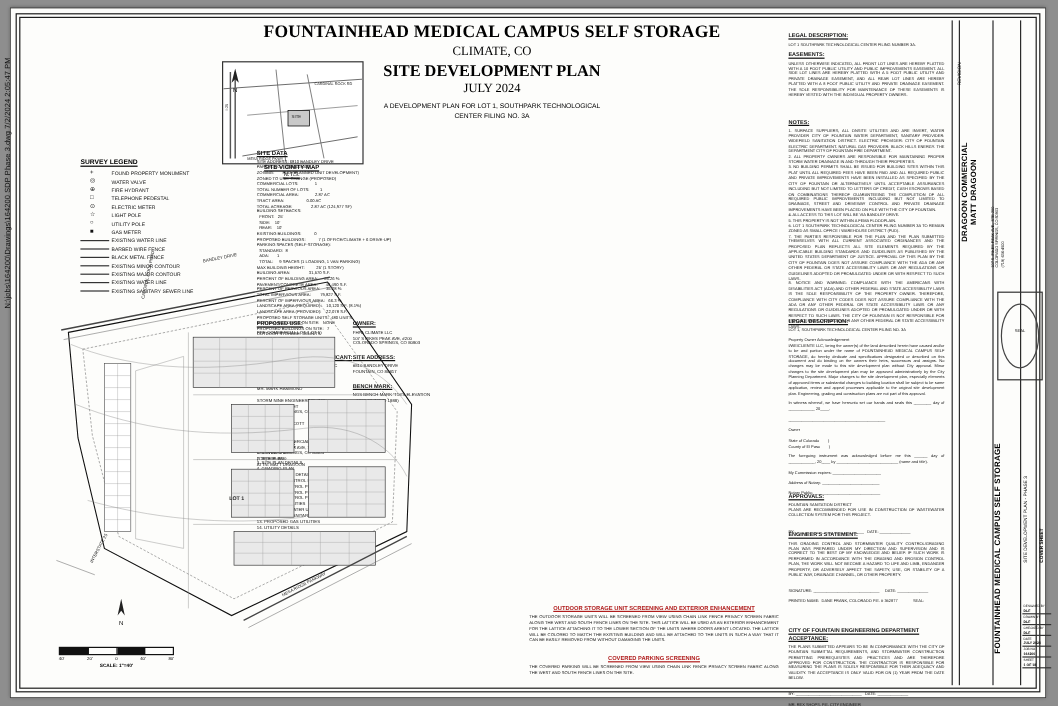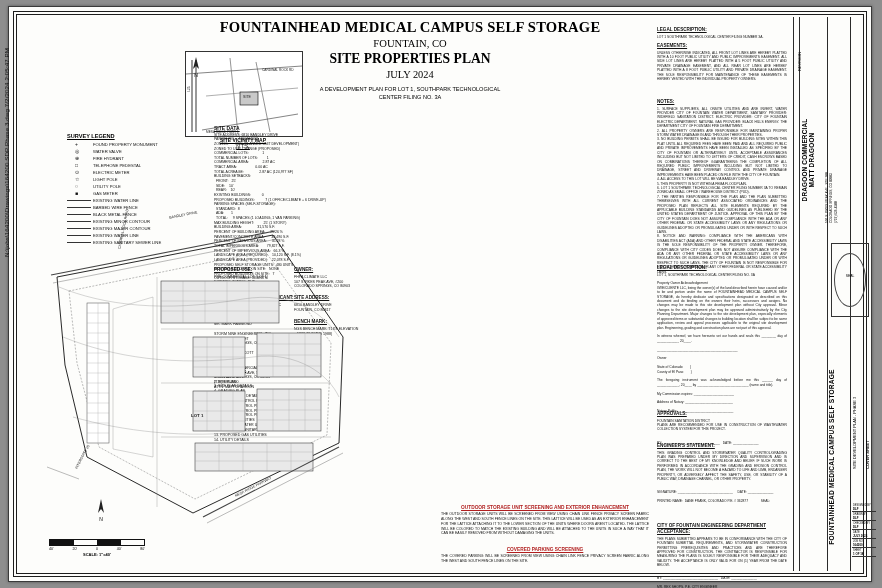--- a/index.html
+++ b/index.html
@@ -107,22 +107,22 @@
 <body>
 
 <div id="sheet">
   <div id="frame"></div>
   <div id="frame2"></div>
 
   <div id="filepath">N:\jobs\164200\Drawings\164200 SDP Phase 3.dwg  7/2/2024 2:05:47 PM</div>
 
   <div id="titleblock">
     <div id="t1">FOUNTAINHEAD MEDICAL CAMPUS SELF STORAGE</div>
-    <div id="t2">FOUNTAIN, CO</div>
-    <div id="t3">SITE PROPERTIES PLAN</div>
+    <div id="t2">CLIMATE, CO</div>
+    <div id="t3">SITE DEVELOPMENT PLAN</div>
     <div id="t4">JULY 2024</div>
     <div id="t5" style="white-space:pre-line">A DEVELOPMENT PLAN FOR LOT 1, SOUTHPARK TECHNOLOGICAL
 CENTER FILING NO. 3A</div>
   </div>
 
   <div id="vicinity">
     <svg width="116" height="84">
       <g class="road">
         <path d="M6 8 L6 80" stroke="#555" stroke-width="1.2" fill="none"></path>
         <path d="M10 8 L10 80" stroke="#555" stroke-width="1.2" fill="none"></path>

